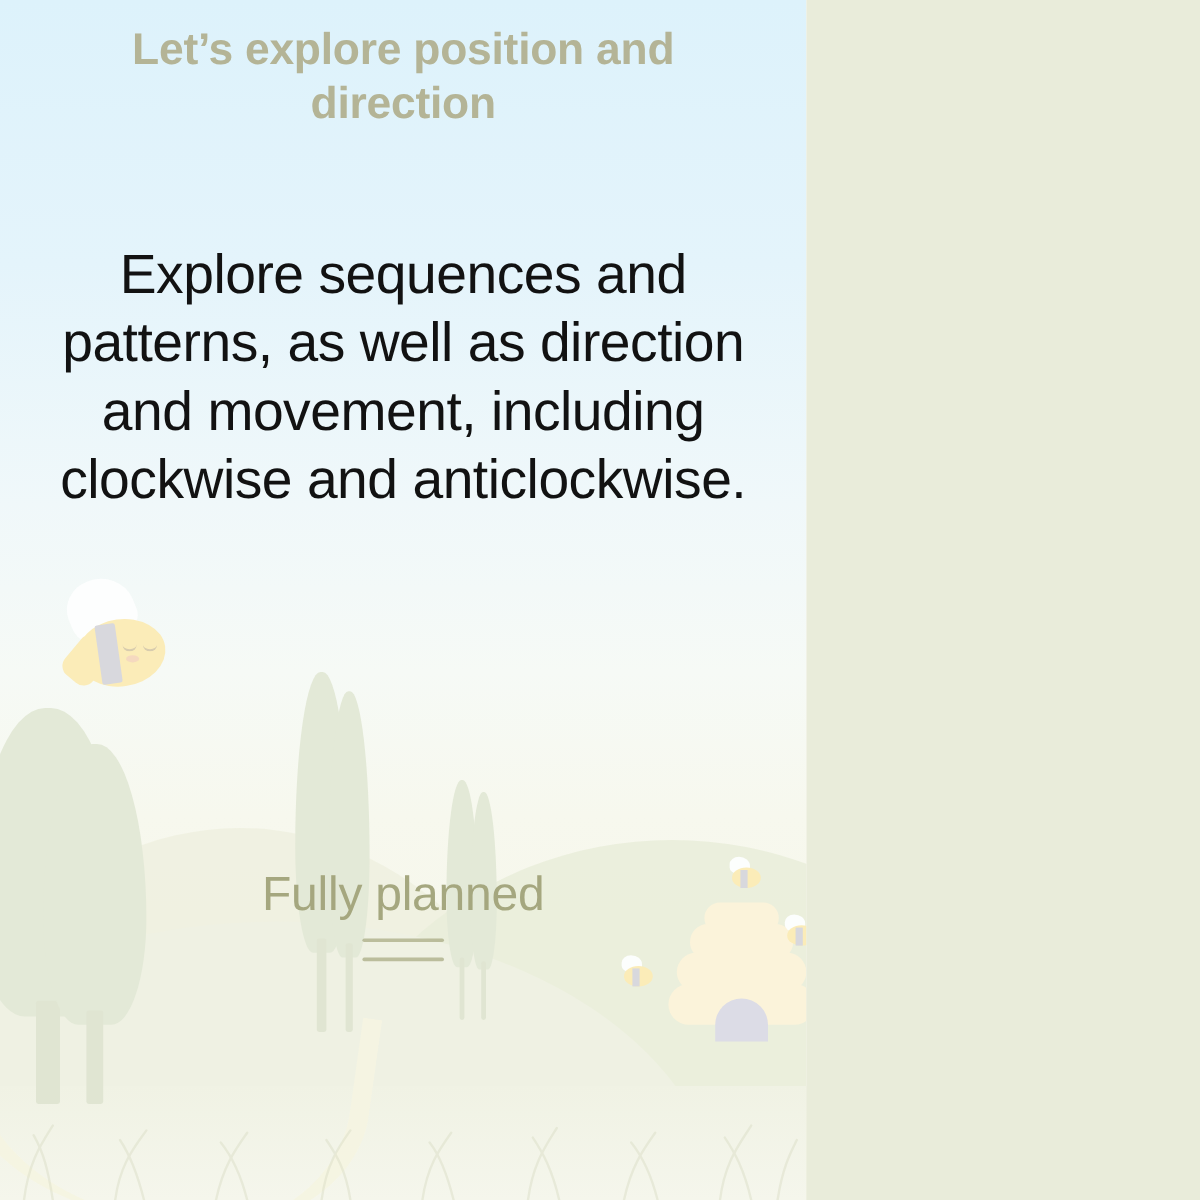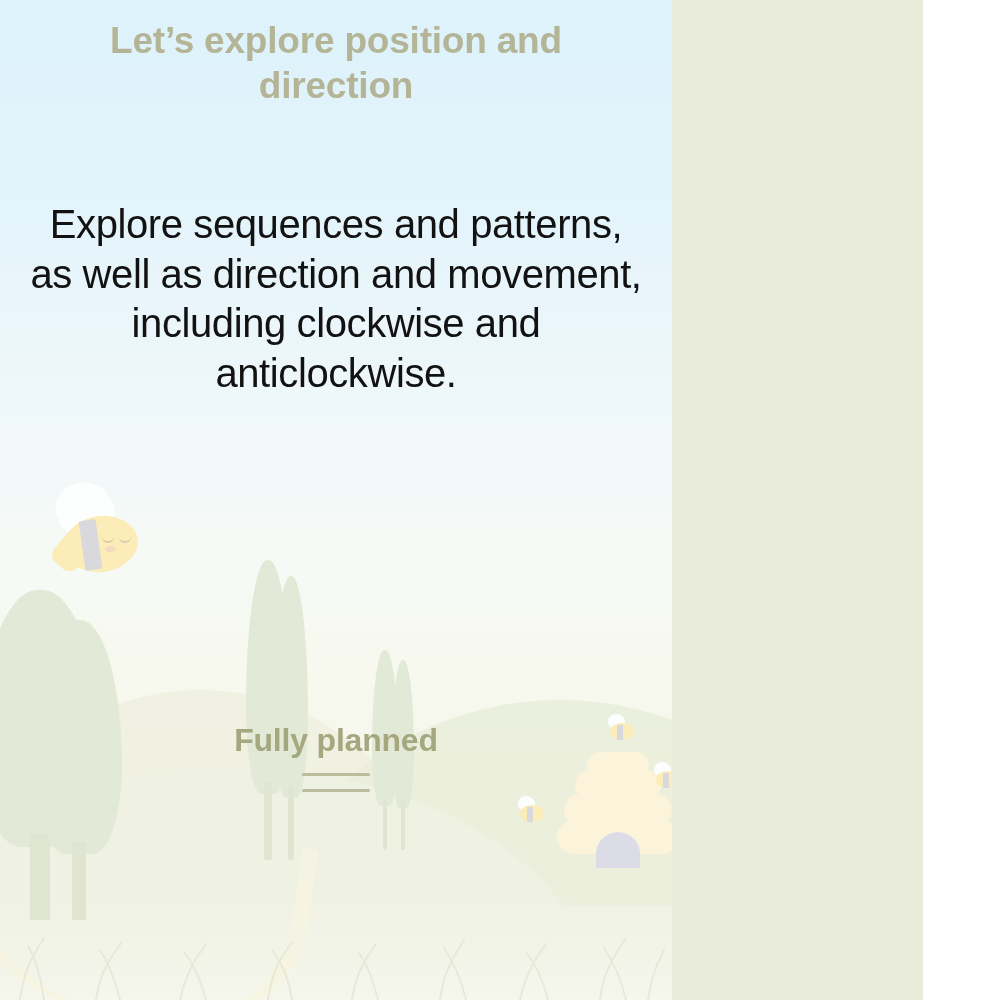--- a/index.html
+++ b/index.html
@@ -1,21 +1,21 @@
 <!DOCTYPE html>
 <html><head>
 <meta charset="utf-8">
 <style>
   html,body{margin:0;padding:0;}
   body{
     width:1000px;height:1000px;
     font-family:"Liberation Sans",sans-serif;
     overflow:hidden;background:#fff;
   }
-  .page{position:relative;width:923px;height:1000px;overflow:hidden;}
+  .page{position:relative;width:1000px;height:1000px;overflow:hidden;}
 
   
   .left{
     position:absolute;left:0;top:0;width:672px;height:1000px;
     overflow:hidden;
     background:linear-gradient(180deg,#ddf2fb 0%,#e4f4fb 22%,#f0f8fa 42%,#f6faf6 56%,#f7f8ee 68%,#f4f4e6 100%);
   }
   .scene{position:absolute;left:0;top:0;width:672px;height:1000px;}
 
   
@@ -136,29 +136,29 @@
   .heading{
     position:absolute;left:36px;top:18px;width:600px;
     text-align:center;
     font-size:37px;font-weight:bold;line-height:1.22;
     color:#b4b496;letter-spacing:-0.2px;
   }
   
   .body-copy{
     position:absolute;left:26px;top:200px;width:620px;
     text-align:center;
-    font-size:40px;line-height:1.24;
+    font-size:46px;line-height:1.24;
     color:#121212;letter-spacing:-0.4px;
   }
   
   .taglines{
     position:absolute;left:36px;top:722px;width:600px;text-align:center;
   }
   .tagline{
-    font-size:32px;font-weight:bold;color:#a5a77f;
+    font-size:40px;font-weight:normal;color:#a5a77f;
     letter-spacing:-0.2px;line-height:1.18;
   }
   .tag-divider{
     width:68px;height:3px;background:#a9ab84;opacity:.75;
     margin:13px auto 11px auto;border-radius:2px;
   }
 
   
   .sidebar{
     position:absolute;left:672px;top:0;width:328px;height:1000px;

